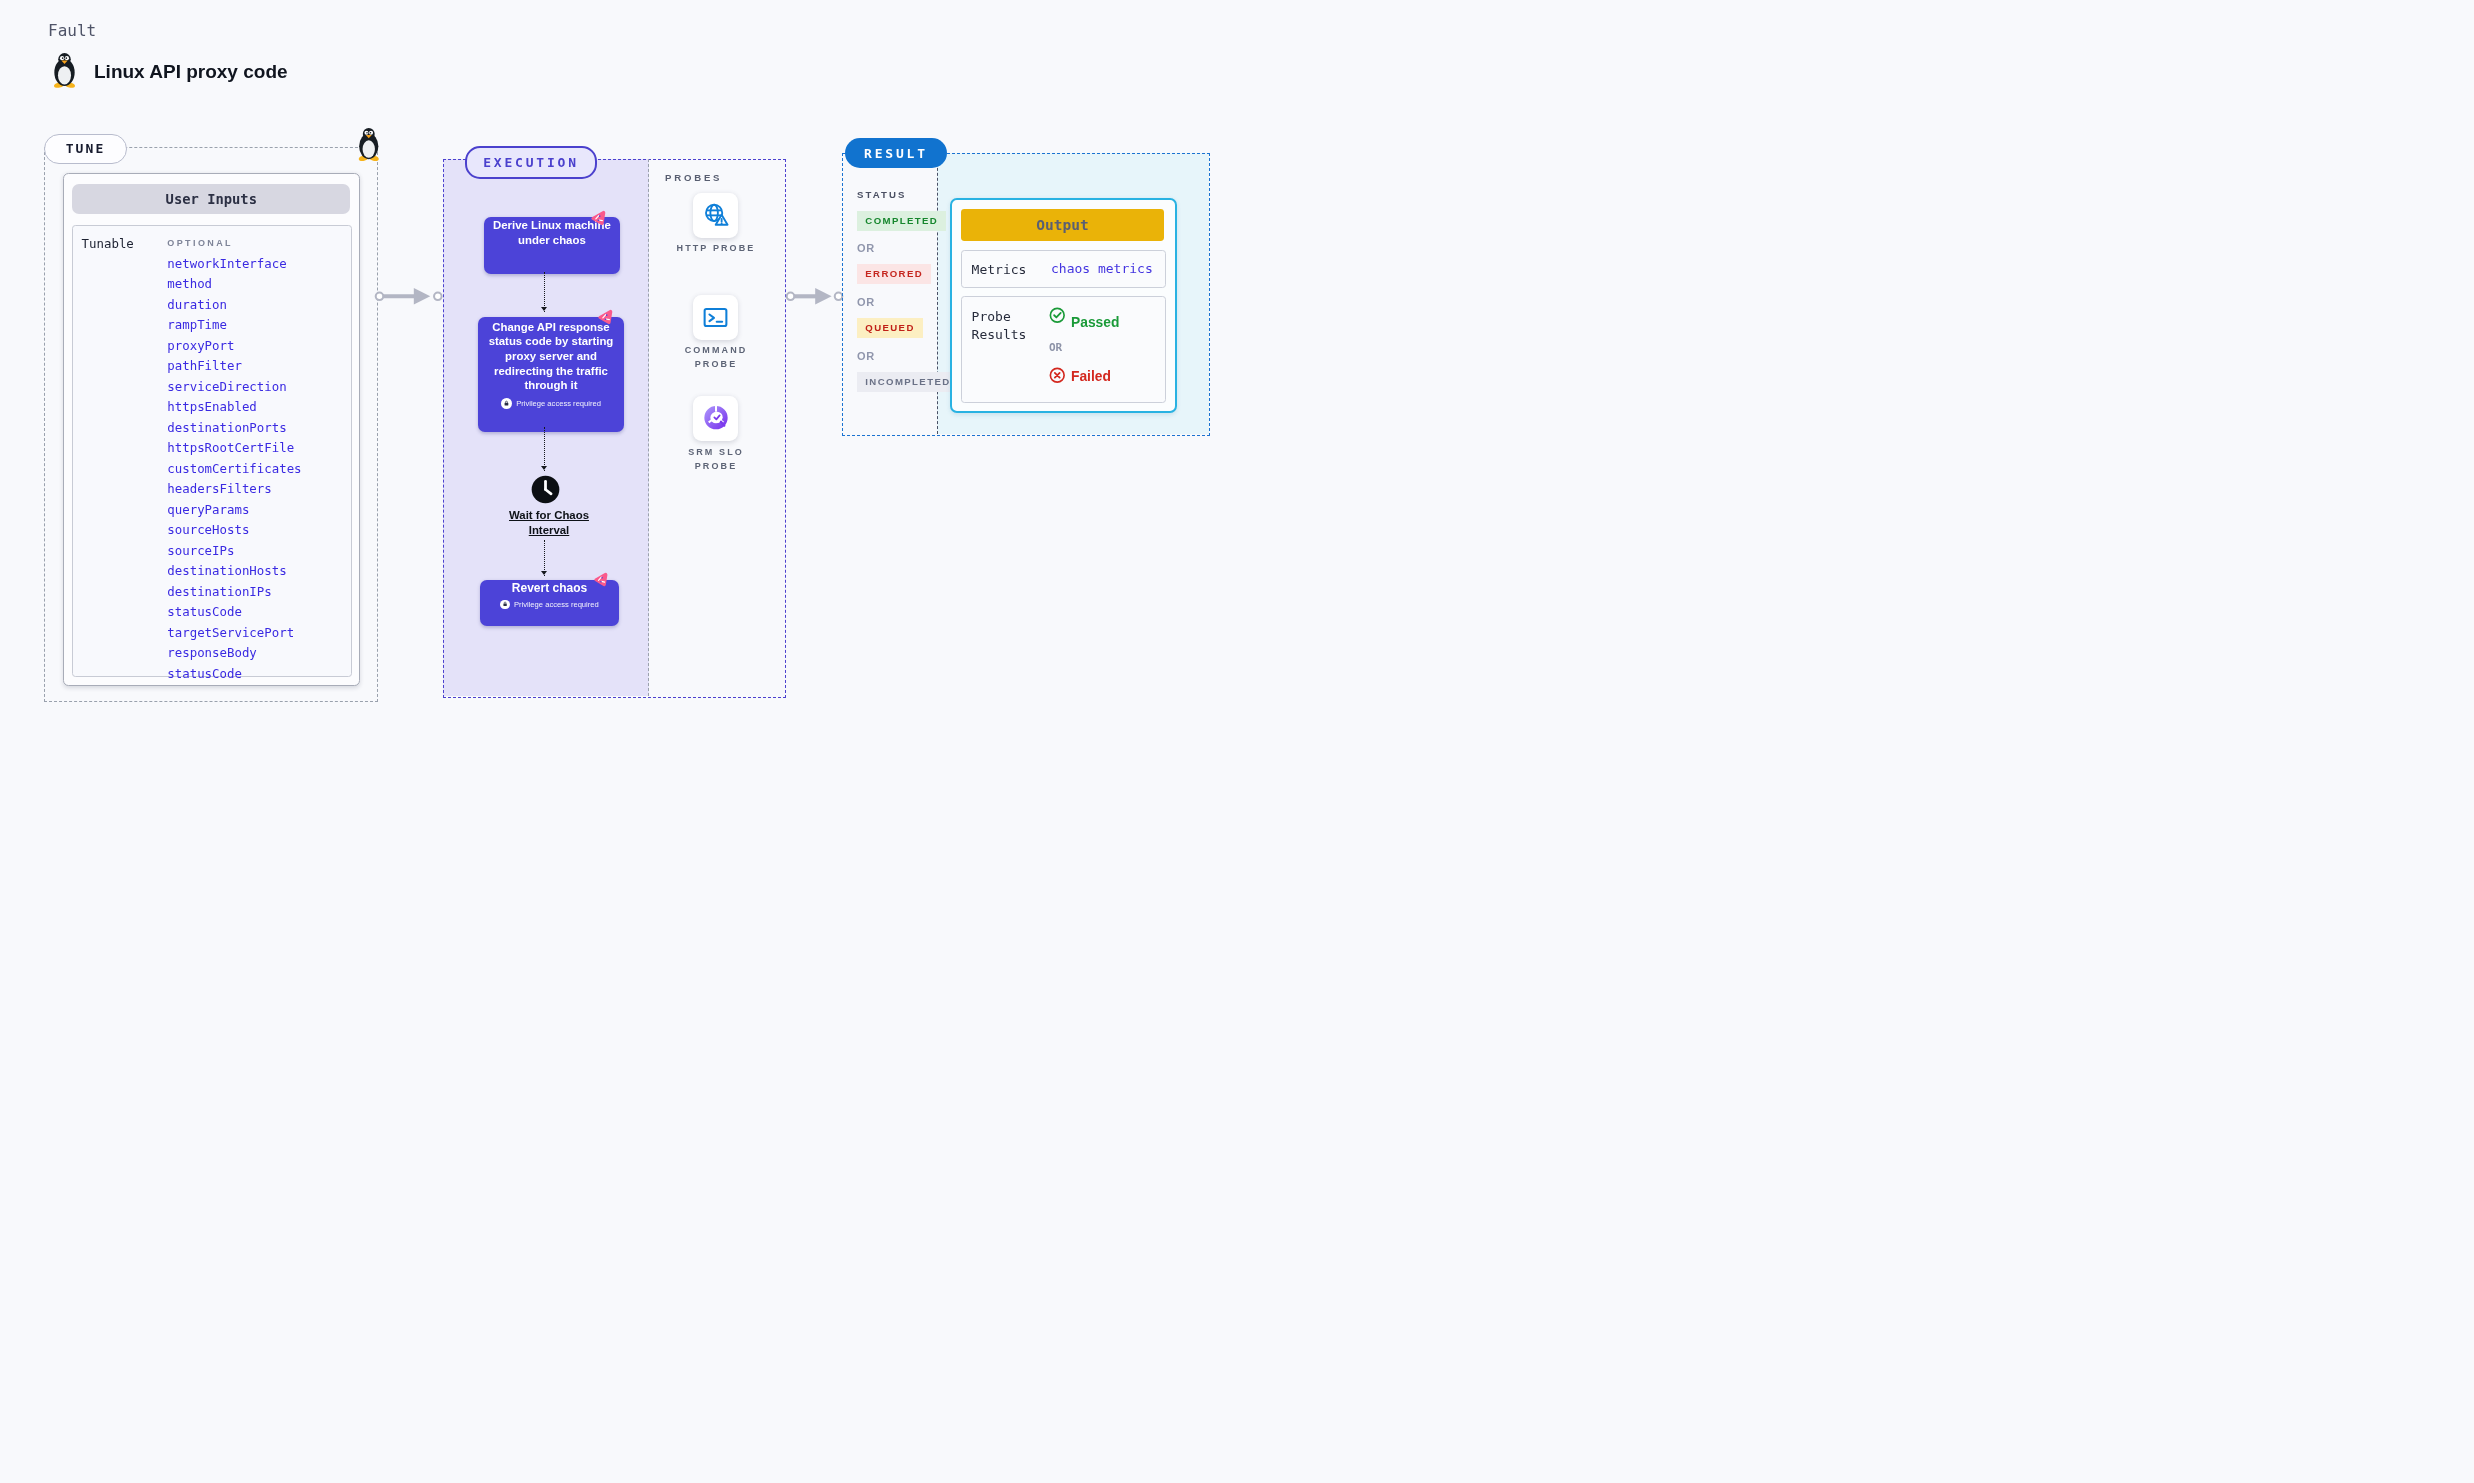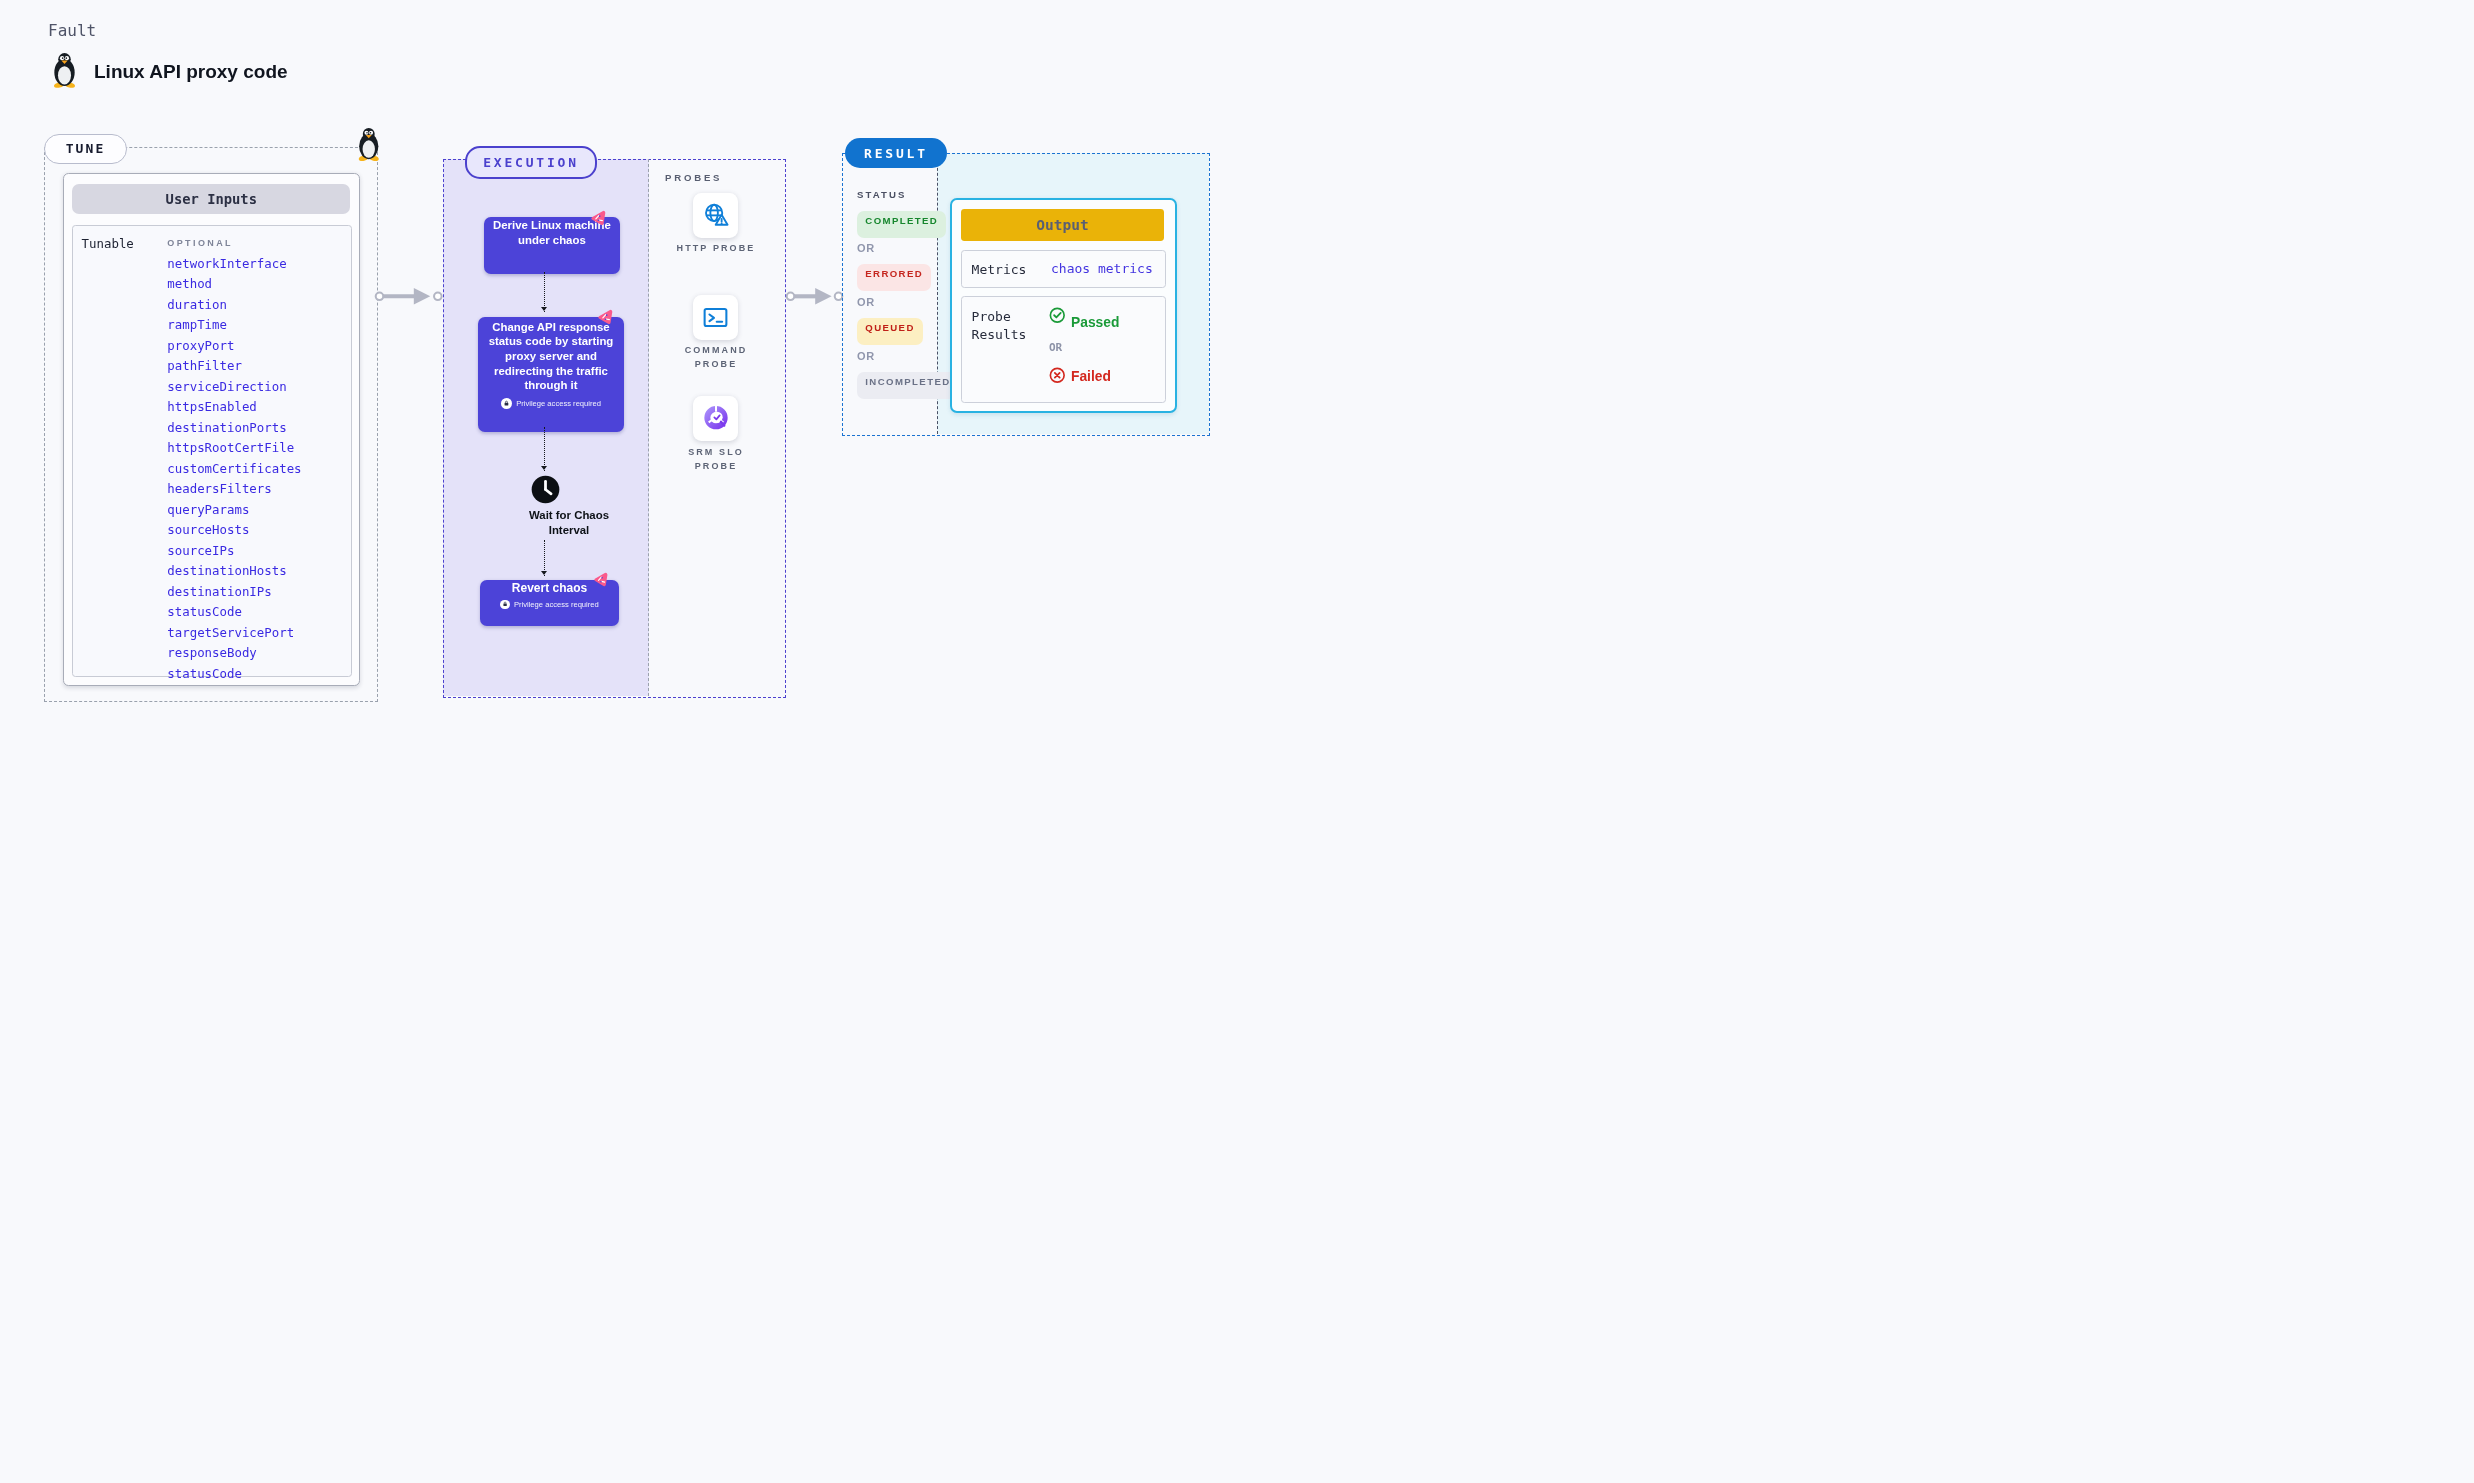--- a/index.html
+++ b/index.html
@@ -38,21 +38,21 @@
   .priv .lockwrap{width:11px;height:11px;border-radius:50%;background:#fff;display:flex;align-items:center;justify-content:center;}
   .vconn{border-left:1.7px dotted #15181d;}
   .vconn:after{content:"";position:absolute;bottom:-2.1px;left:-3.6px;border:3.1px solid transparent;border-top:4.8px solid #15181d;}
 
   .probe-card{background:#ffffff;border-radius:8.3px;box-shadow:0 1.4px 4.8px rgba(60,65,90,.18);
               display:flex;align-items:center;justify-content:center;}
   .probe-label{font-size:9px;font-weight:bold;letter-spacing:2.1px;color:#5d6476;text-align:center;line-height:1.55;}
   .sec-label{font-size:9.6px;font-weight:bold;letter-spacing:2.8px;color:#585e70;}
 
   
-  .badge{display:inline-block;height:27px;line-height:20.6px;padding:0 8.3px;border-radius:7px;
+  .badge{display:inline-block;height:20px;line-height:20.6px;padding:0 8.3px;border-radius:0;
          font-size:9.6px;font-weight:bold;letter-spacing:1.4px;}
   .b-completed{background:#dcf0df;color:#17862e;}
   .b-errored{background:#fbe5e5;color:#c5261f;}
   .b-queued{background:#fcefc2;color:#c02018;}
   .b-incompleted{background:#ebecf2;color:#6a7186;}
   .or{font-size:11px;font-weight:bold;color:#9096ac;letter-spacing:0.7px;}
 
   .output-panel{background:#fbfdfe;border:2.1px solid #29b2e2;border-radius:6.9px;box-shadow:0 1.4px 4.1px rgba(40,120,160,.15);}
   .output-header{background:#eab308;border-radius:3.4px;display:flex;align-items:center;justify-content:center;
                  font-family:"DejaVu Sans Mono",monospace;font-weight:bold;font-size:14.5px;color:#5a5f73;}
@@ -176,21 +176,21 @@
       <circle cx="16" cy="19" r="1.4" fill="#4c43d8"></circle>
   </svg>
 
   <div class="abs vconn" style="left:544px;top:427px;height:44px;"></div>
 
   <svg class="abs" style="left:531px;top:475px;" width="29" height="29" viewBox="0 0 44 44">
     <circle cx="22" cy="22" r="21" fill="#0c0f13"></circle>
     <line x1="22" y1="22" x2="22" y2="9.5" stroke="#ffffff" stroke-width="4.2" stroke-linecap="round"></line>
     <line x1="22" y1="22" x2="30.5" y2="28.5" stroke="#ffffff" stroke-width="4.2" stroke-linecap="round"></line>
   </svg>
-  <div class="abs" style="left:514px;top:508px;width:110px;text-align:center;font-size:11.4px;font-weight:bold;color:#0d1117;line-height:1.3;">Wait for Chaos Interval</div>
+  <div class="abs" style="left:494px;top:508px;width:110px;text-align:center;font-size:11.4px;font-weight:bold;color:#0d1117;line-height:1.3;text-decoration:underline;">Wait for Chaos Interval</div>
 
   <div class="abs vconn" style="left:544px;top:540px;height:36px;"></div>
 
   <div class="abs node" style="left:480px;top:580px;width:128px;height:43px;padding:1.4px 5.5px;">
     <span style="font-size:12px;">Revert chaos</span>
     <div class="priv" style="margin-top:2.8px;">
       <span class="lockwrap" style="width:9.6px;height:9.6px;">
         <svg width="6.2" height="6.2" viewBox="0 0 24 24">
             <rect x="5.5" y="10" width="13" height="9.5" rx="2" fill="#2a2f45"></rect>
             <path d="M8.5 10 V7.6 a3.5 3.5 0 0 1 7 0 V10" fill="none" stroke="#2a2f45" stroke-width="2.4"></path>

